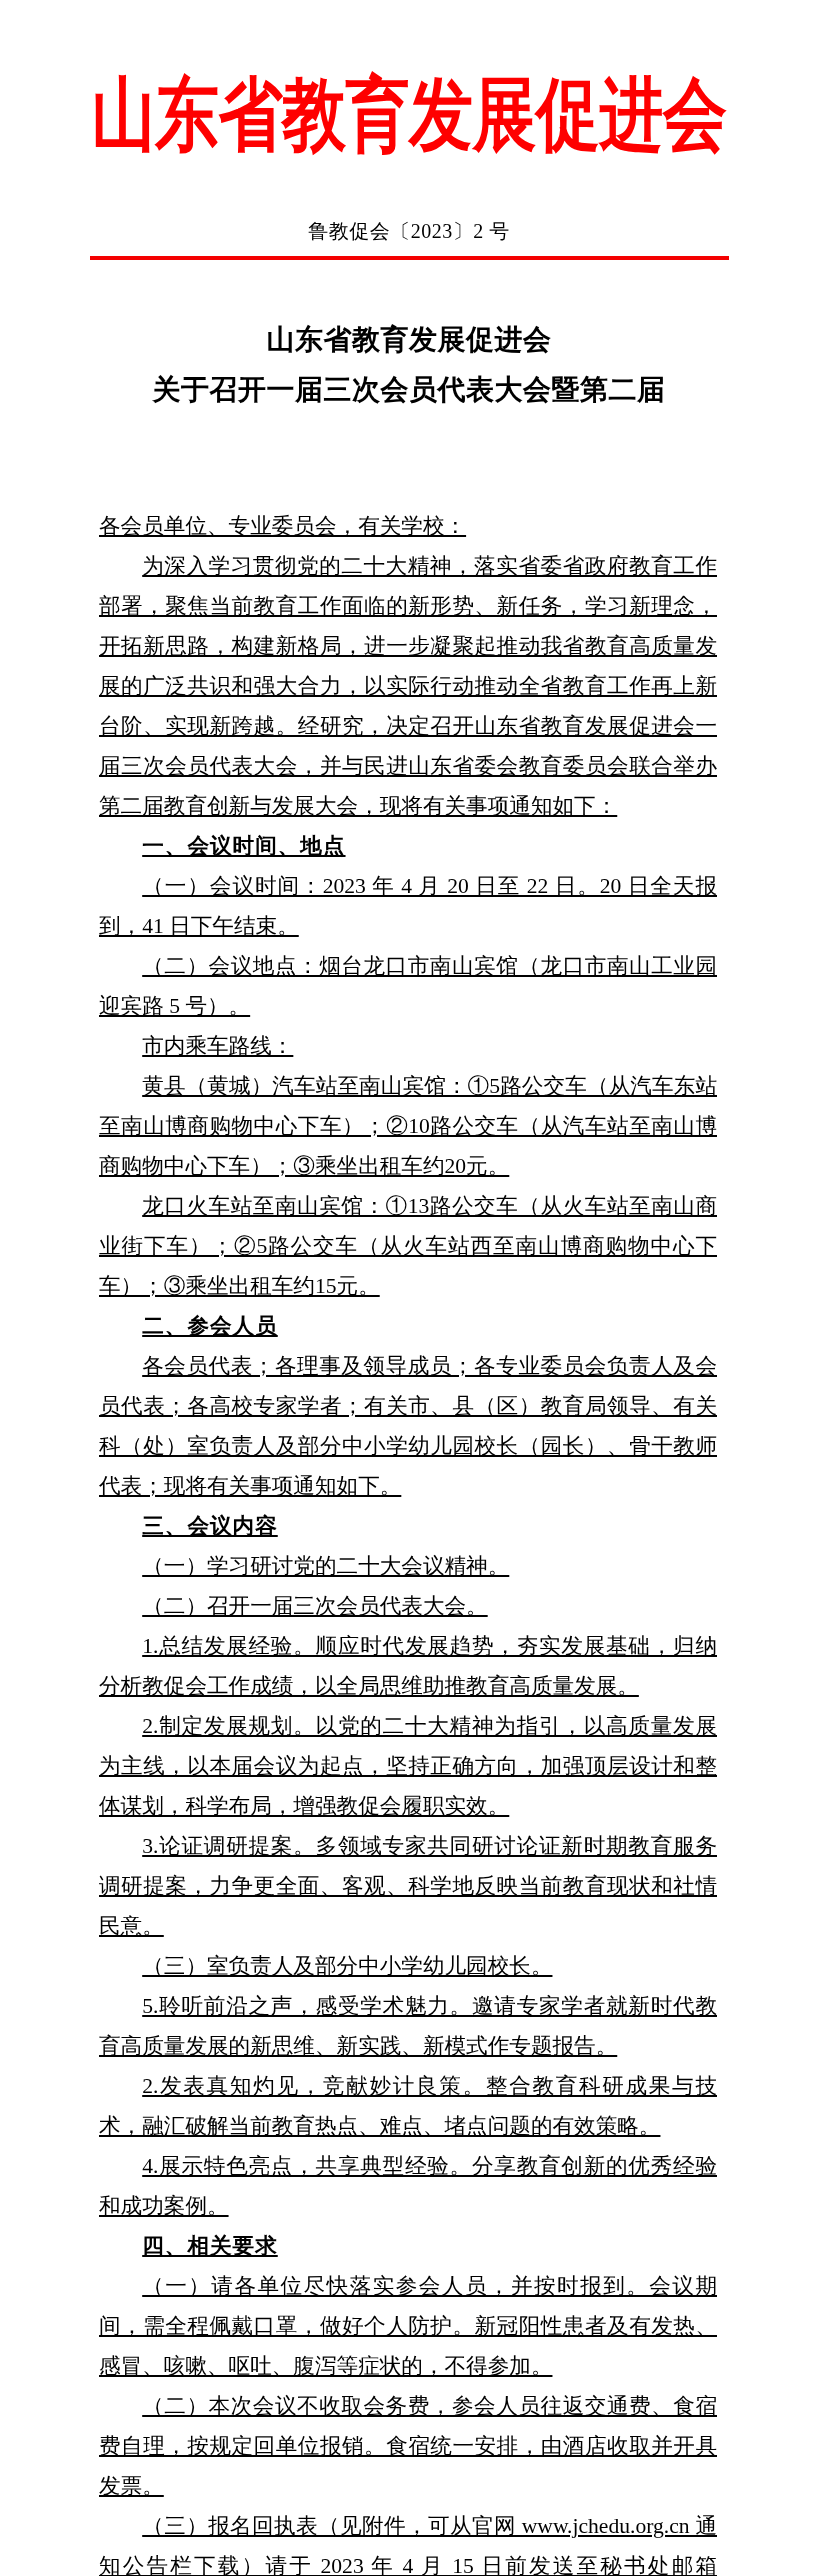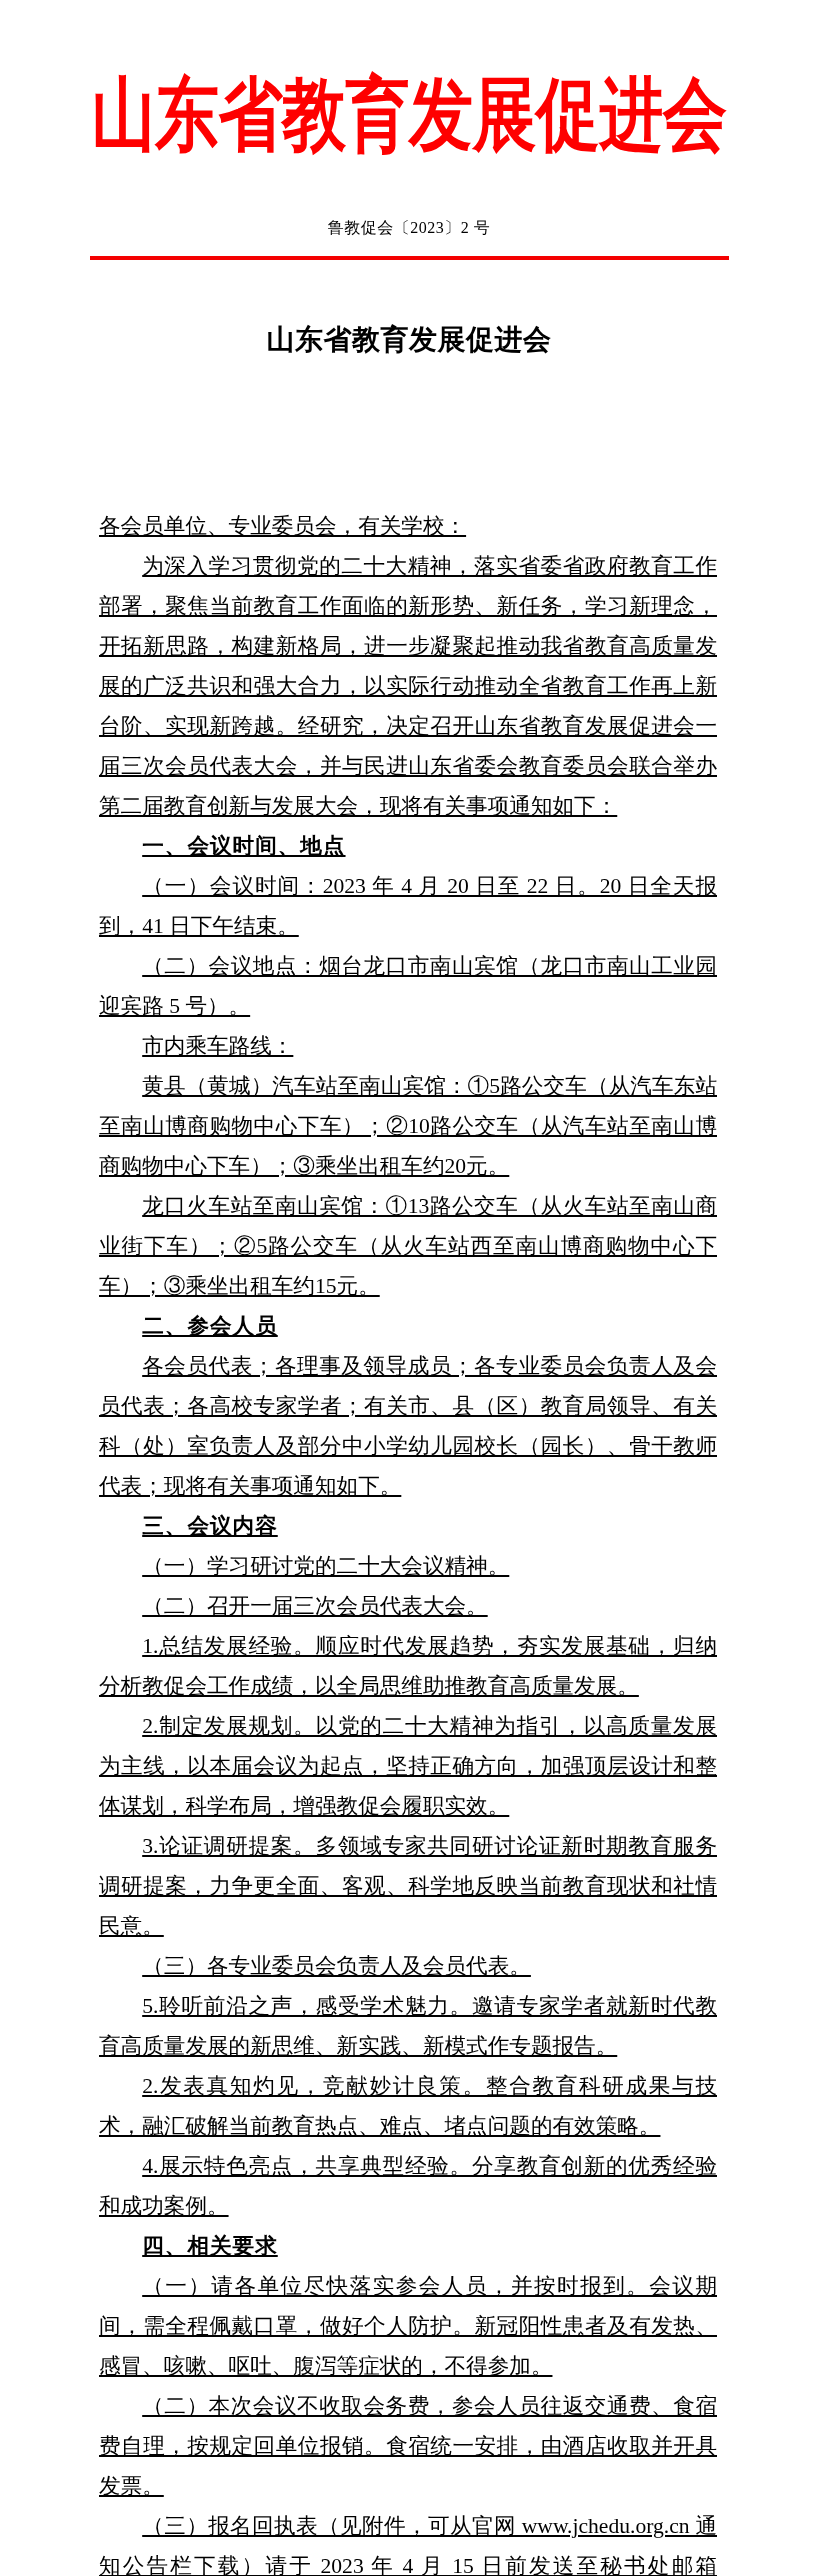--- a/index.html
+++ b/index.html
@@ -19,21 +19,21 @@
     font-size: 64px; font-weight: bold;
     letter-spacing: -0.5px;
     color: #fe0000;
     transform: scaleY(1.25);
     transform-origin: top center;
     white-space: nowrap;
   }
   .doc-number {
     position: absolute; top: 218px; left: 0; width: 100%;
     text-align: center;
-    font-size: 16px;
+    font-size: 20px;
     letter-spacing: 0.5px;
   }
   .red-rule {
     position: absolute; top: 256px; left: 90px;
     width: 639px; height: 4.1px;
     background: #f40000;
   }
   .doc-title {
     position: absolute; top: 315px; left: 0; width: 100%;
     text-align: center;
@@ -63,40 +63,41 @@
 <div class="page">
 
   <div class="letterhead">山东省教育发展促进会</div>
 
   <div class="doc-number">鲁教促会〔2023〕2 号</div>
 
   <div class="red-rule"></div>
 
   <div class="doc-title">
       <div>山东省教育发展促进会</div>
+      <div>关于召开一届三次会员代表大会暨第二届</div>
     </div>
 
   <div class="body-text">
       <p class="para noindent">各会员单位、专业委员会，有关学校：</p>
       <p class="para">为深入学习贯彻党的二十大精神，落实省委省政府教育工作部署，聚焦当前教育工作面临的新形势、新任务，学习新理念，开拓新思路，构建新格局，进一步凝聚起推动我省教育高质量发展的广泛共识和强大合力，以实际行动推动全省教育工作再上新台阶、实现新跨越。经研究，决定召开山东省教育发展促进会一届三次会员代表大会，并与民进山东省委会教育委员会联合举办第二届教育创新与发展大会，现将有关事项通知如下：</p>
       <p class="para heading">一、会议时间、地点</p>
       <p class="para">（一）会议时间：2023 年 4 月 20 日至 22 日。20 日全天报到，41 日下午结束。</p>
       <p class="para">（二）会议地点：烟台龙口市南山宾馆（龙口市南山工业园迎宾路 5 号）。</p>
       <p class="para">市内乘车路线：</p>
       <p class="para">黄县（黄城）汽车站至南山宾馆：①5路公交车（从汽车东站至南山博商购物中心下车）；②10路公交车（从汽车站至南山博商购物中心下车）；③乘坐出租车约20元。</p>
       <p class="para">龙口火车站至南山宾馆：①13路公交车（从火车站至南山商业街下车）；②5路公交车（从火车站西至南山博商购物中心下车）；③乘坐出租车约15元。</p>
       <p class="para heading">二、参会人员</p>
       <p class="para">各会员代表；各理事及领导成员；各专业委员会负责人及会员代表；各高校专家学者；有关市、县（区）教育局领导、有关科（处）室负责人及部分中小学幼儿园校长（园长）、骨干教师代表；现将有关事项通知如下。</p>
       <p class="para heading">三、会议内容</p>
       <p class="para">（一）学习研讨党的二十大会议精神。</p>
       <p class="para">（二）召开一届三次会员代表大会。</p>
       <p class="para">1.总结发展经验。顺应时代发展趋势，夯实发展基础，归纳分析教促会工作成绩，以全局思维助推教育高质量发展。</p>
       <p class="para">2.制定发展规划。以党的二十大精神为指引，以高质量发展为主线，以本届会议为起点，坚持正确方向，加强顶层设计和整体谋划，科学布局，增强教促会履职实效。</p>
       <p class="para">3.论证调研提案。多领域专家共同研讨论证新时期教育服务调研提案，力争更全面、客观、科学地反映当前教育现状和社情民意。</p>
-      <p class="para">（三）各专业委员会负责人及会员代表。</p>
+      <p class="para">（三）室负责人及部分中小学幼儿园校长。</p>
       <p class="para">5.聆听前沿之声，感受学术魅力。邀请专家学者就新时代教育高质量发展的新思维、新实践、新模式作专题报告。</p>
       <p class="para">2.发表真知灼见，竞献妙计良策。整合教育科研成果与技术，融汇破解当前教育热点、难点、堵点问题的有效策略。</p>
       <p class="para">4.展示特色亮点，共享典型经验。分享教育创新的优秀经验和成功案例。</p>
       <p class="para heading">四、相关要求</p>
       <p class="para">（一）请各单位尽快落实参会人员，并按时报到。会议期间，需全程佩戴口罩，做好个人防护。新冠阳性患者及有发热、感冒、咳嗽、呕吐、腹泻等症状的，不得参加。</p>
       <p class="para">（二）本次会议不收取会务费，参会人员往返交通费、食宿费自理，按规定回单位报销。食宿统一安排，由酒店收取并开具发票。</p>
       <p class="para">（三）报名回执表（见附件，可从官网 www.jchedu.org.cn 通知公告栏下载）请于 2023 年 4 月 15 日前发送至秘书处邮箱 jyfzcjh@163.com。联系人：王善佼，电话：0531—86972605 18769733556。</p>
     </div>
 
 </div>

